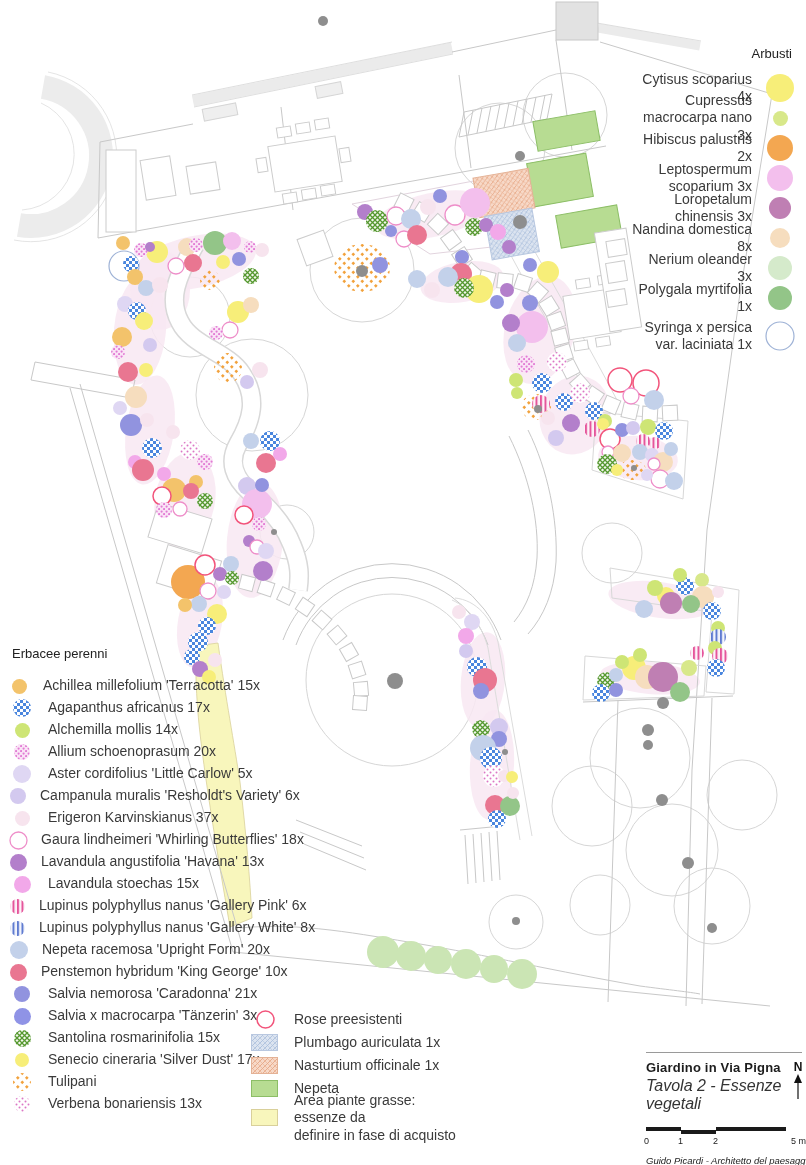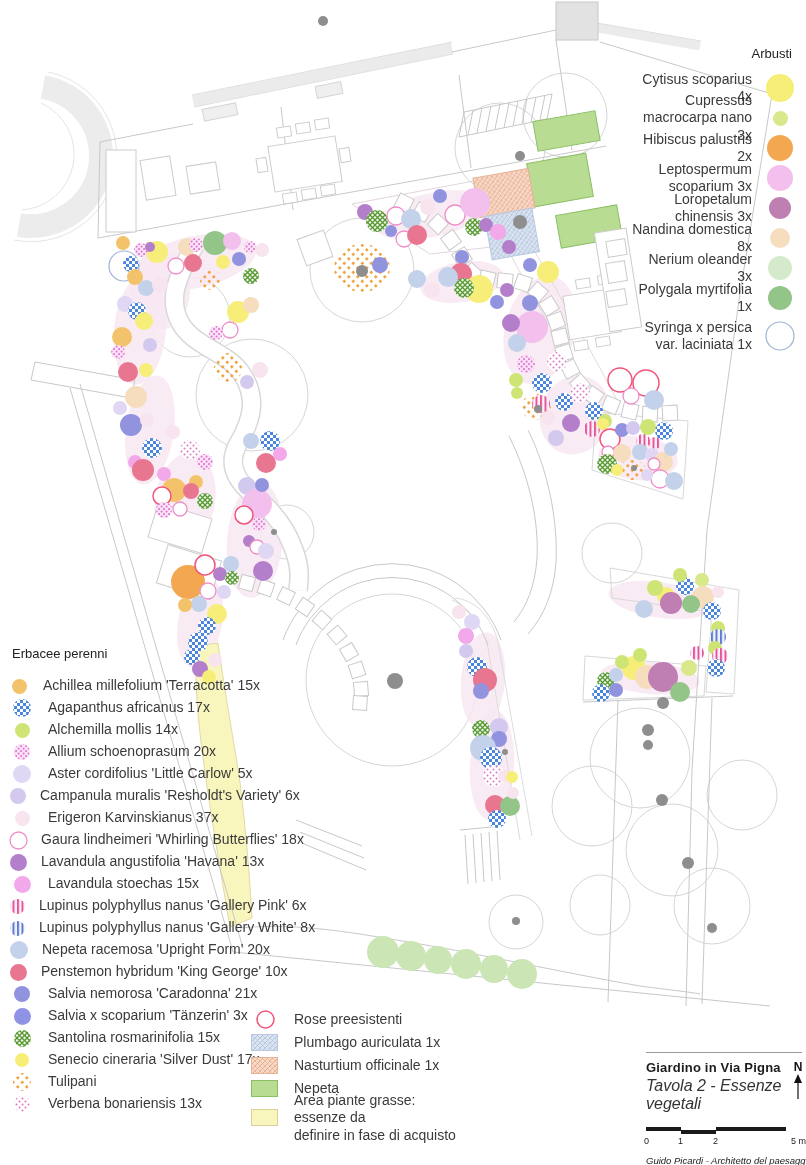--- a/index.html
+++ b/index.html
@@ -677,21 +677,21 @@
             </svg>
           </div>
           <div class="lab">Salvia nemorosa 'Caradonna' 21x</div>
         </div>
         <div class="lrow">
           <div class="sym">
             <svg width="21" height="21">
               <circle cx="10.5" cy="10.5" r="8.5" fill="#8F93E6" stroke="none" stroke-width="0"></circle>
             </svg>
           </div>
-          <div class="lab">Salvia x scoparium 'Tänzerin' 3x</div>
+          <div class="lab">Salvia x macrocarpa 'Tänzerin' 3x</div>
         </div>
         <div class="lrow">
           <div class="sym">
             <svg width="21" height="21">
               <circle cx="10.5" cy="10.5" r="8.5" fill="url(#pat-san)" stroke="none" stroke-width="0"></circle>
             </svg>
           </div>
           <div class="lab">Santolina rosmarinifolia 15x</div>
         </div>
         <div class="lrow">

